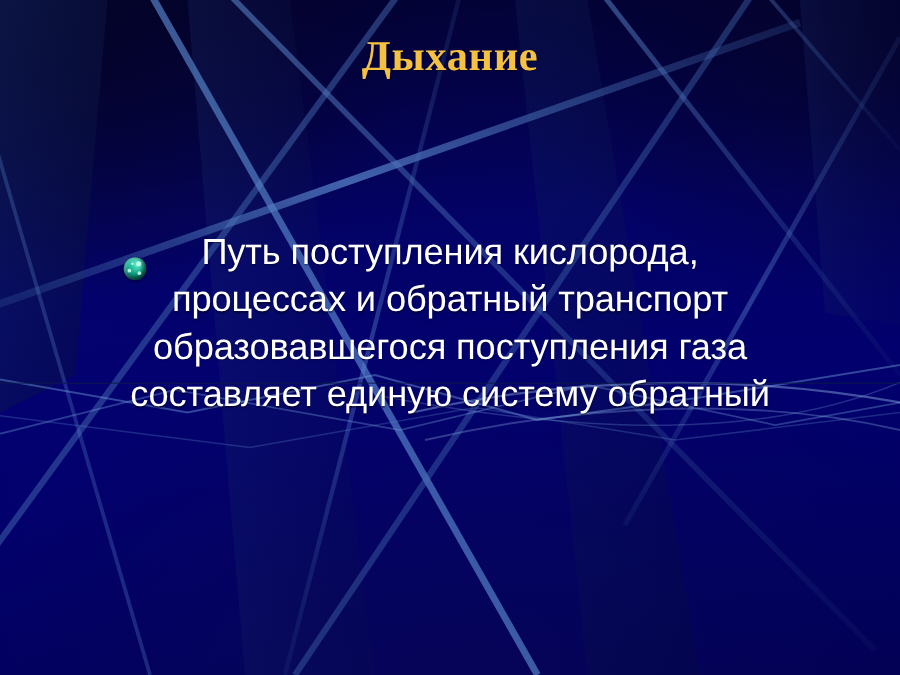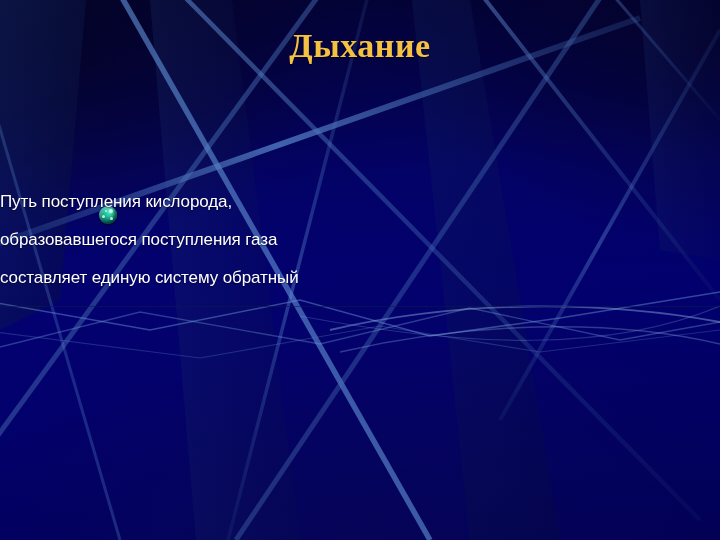--- a/index.html
+++ b/index.html
@@ -52,22 +52,23 @@
     color: #f5c142;
     letter-spacing: 0.5px;
     text-shadow: 0 1px 1px rgba(0,0,0,0.55);
   }
   
   .body-block {
     position: absolute;
     left: 0;
     top: 183px;
     width: 100%;
+    text-align: center;
     color: #ffffff;
-    font-size: 17px;
+    font-size: 29px;
     line-height: 38px;
     font-weight: normal;
     letter-spacing: -0.1px;
     text-shadow: 0 1px 1px rgba(0,0,0,0.45);
   }
   .body-line { white-space: nowrap; }
   
   .bullet {
     position: absolute;
     left: 99px;
@@ -159,17 +160,18 @@
 
   <div class="bullet">
     <span class="speck s1"></span>
     <span class="speck s2"></span>
     <span class="speck s3"></span>
     <span class="speck s4"></span>
   </div>
 
   <div class="body-block">
     <div class="body-line">Путь поступления кислорода,</div>
+    <div class="body-line">процессах и обратный транспорт</div>
     <div class="body-line">образовавшегося поступления газа</div>
     <div class="body-line">составляет единую систему обратный</div>
   </div>
 
 </div>
 
 </body></html>

